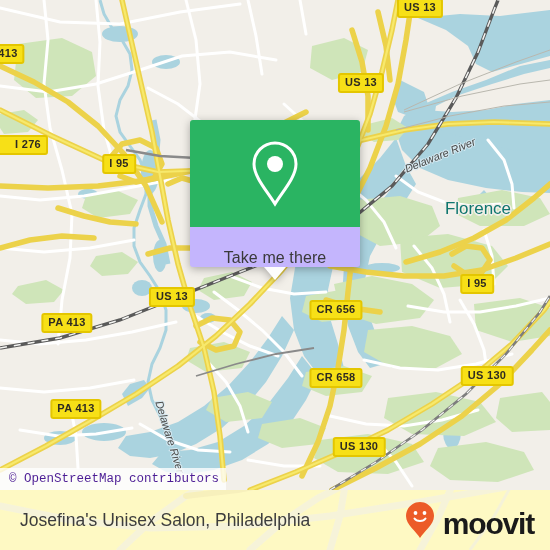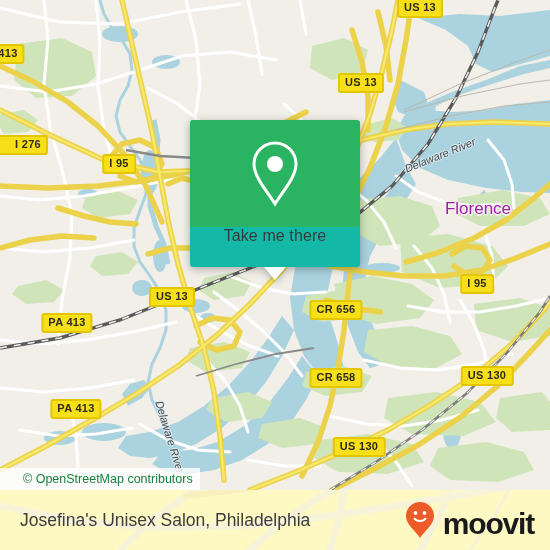--- a/index.html
+++ b/index.html
@@ -31,21 +31,21 @@
     line-height:13px;
     white-space:nowrap;
     transform:translate(-50%,-50%);
     box-sizing:border-box;
   }
 
   
   .place-label{
     position:absolute;
     transform:translate(-50%,-50%);
-    color:#a21caf;
+    color:#0f766e;
     font-size:17px;
     white-space:nowrap;
     text-shadow:
       1.5px 0 #f2efe9,-1.5px 0 #f2efe9,0 1.5px #f2efe9,0 -1.5px #f2efe9,
       1px 1px #f2efe9,-1px -1px #f2efe9,1px -1px #f2efe9,-1px 1px #f2efe9;
   }
   .water-label{
     position:absolute;
     color:#4a4a48;
     font-size:11px;
@@ -53,38 +53,39 @@
     white-space:nowrap;
     transform-origin:center center;
     text-shadow:
       1.2px 0 #d9eaf2,-1.2px 0 #d9eaf2,0 1.2px #d9eaf2,0 -1.2px #d9eaf2;
   }
 
   
   #attribution{
     position:absolute;left:0;bottom:0;
     background:rgba(255,255,255,.78);
-    color:#15803d;
+    color:#4c1d95;
     font-size:12.5px;
-    padding:4px 7px 4px 23px;
+    padding:4px 7px 4px 9px;
     white-space:nowrap;
+    font-family:Liberation Mono, monospace;
   }
 
   
   #callout{
     position:absolute;left:190px;top:120px;width:170px;
     filter:drop-shadow(0 2px 4px rgba(0,0,0,.30));
   }
   #callout-top{
     background:#2ab462;height:107px;border-radius:3px 3px 0 0;
     display:flex;align-items:center;justify-content:center;
   }
   #callout-bottom{
-    background:#14b8a6;height:40px;border-radius:0 0 3px 3px;
-    display:flex;align-items:flex-start;justify-content:center;
+    background:#c4b5fd;height:40px;border-radius:0 0 3px 3px;
+    display:flex;align-items:flex-end;justify-content:center;
   }
   #callout-label{
     color:#3a3a3a;font-size:16px;letter-spacing:.1px;
   }
   #callout-tail{
     position:absolute;left:50%;top:147px;margin-left:-11px;
     width:0;height:0;
     border-left:11px solid transparent;
     border-right:11px solid transparent;
     border-top:13px solid #fdfdfd;

